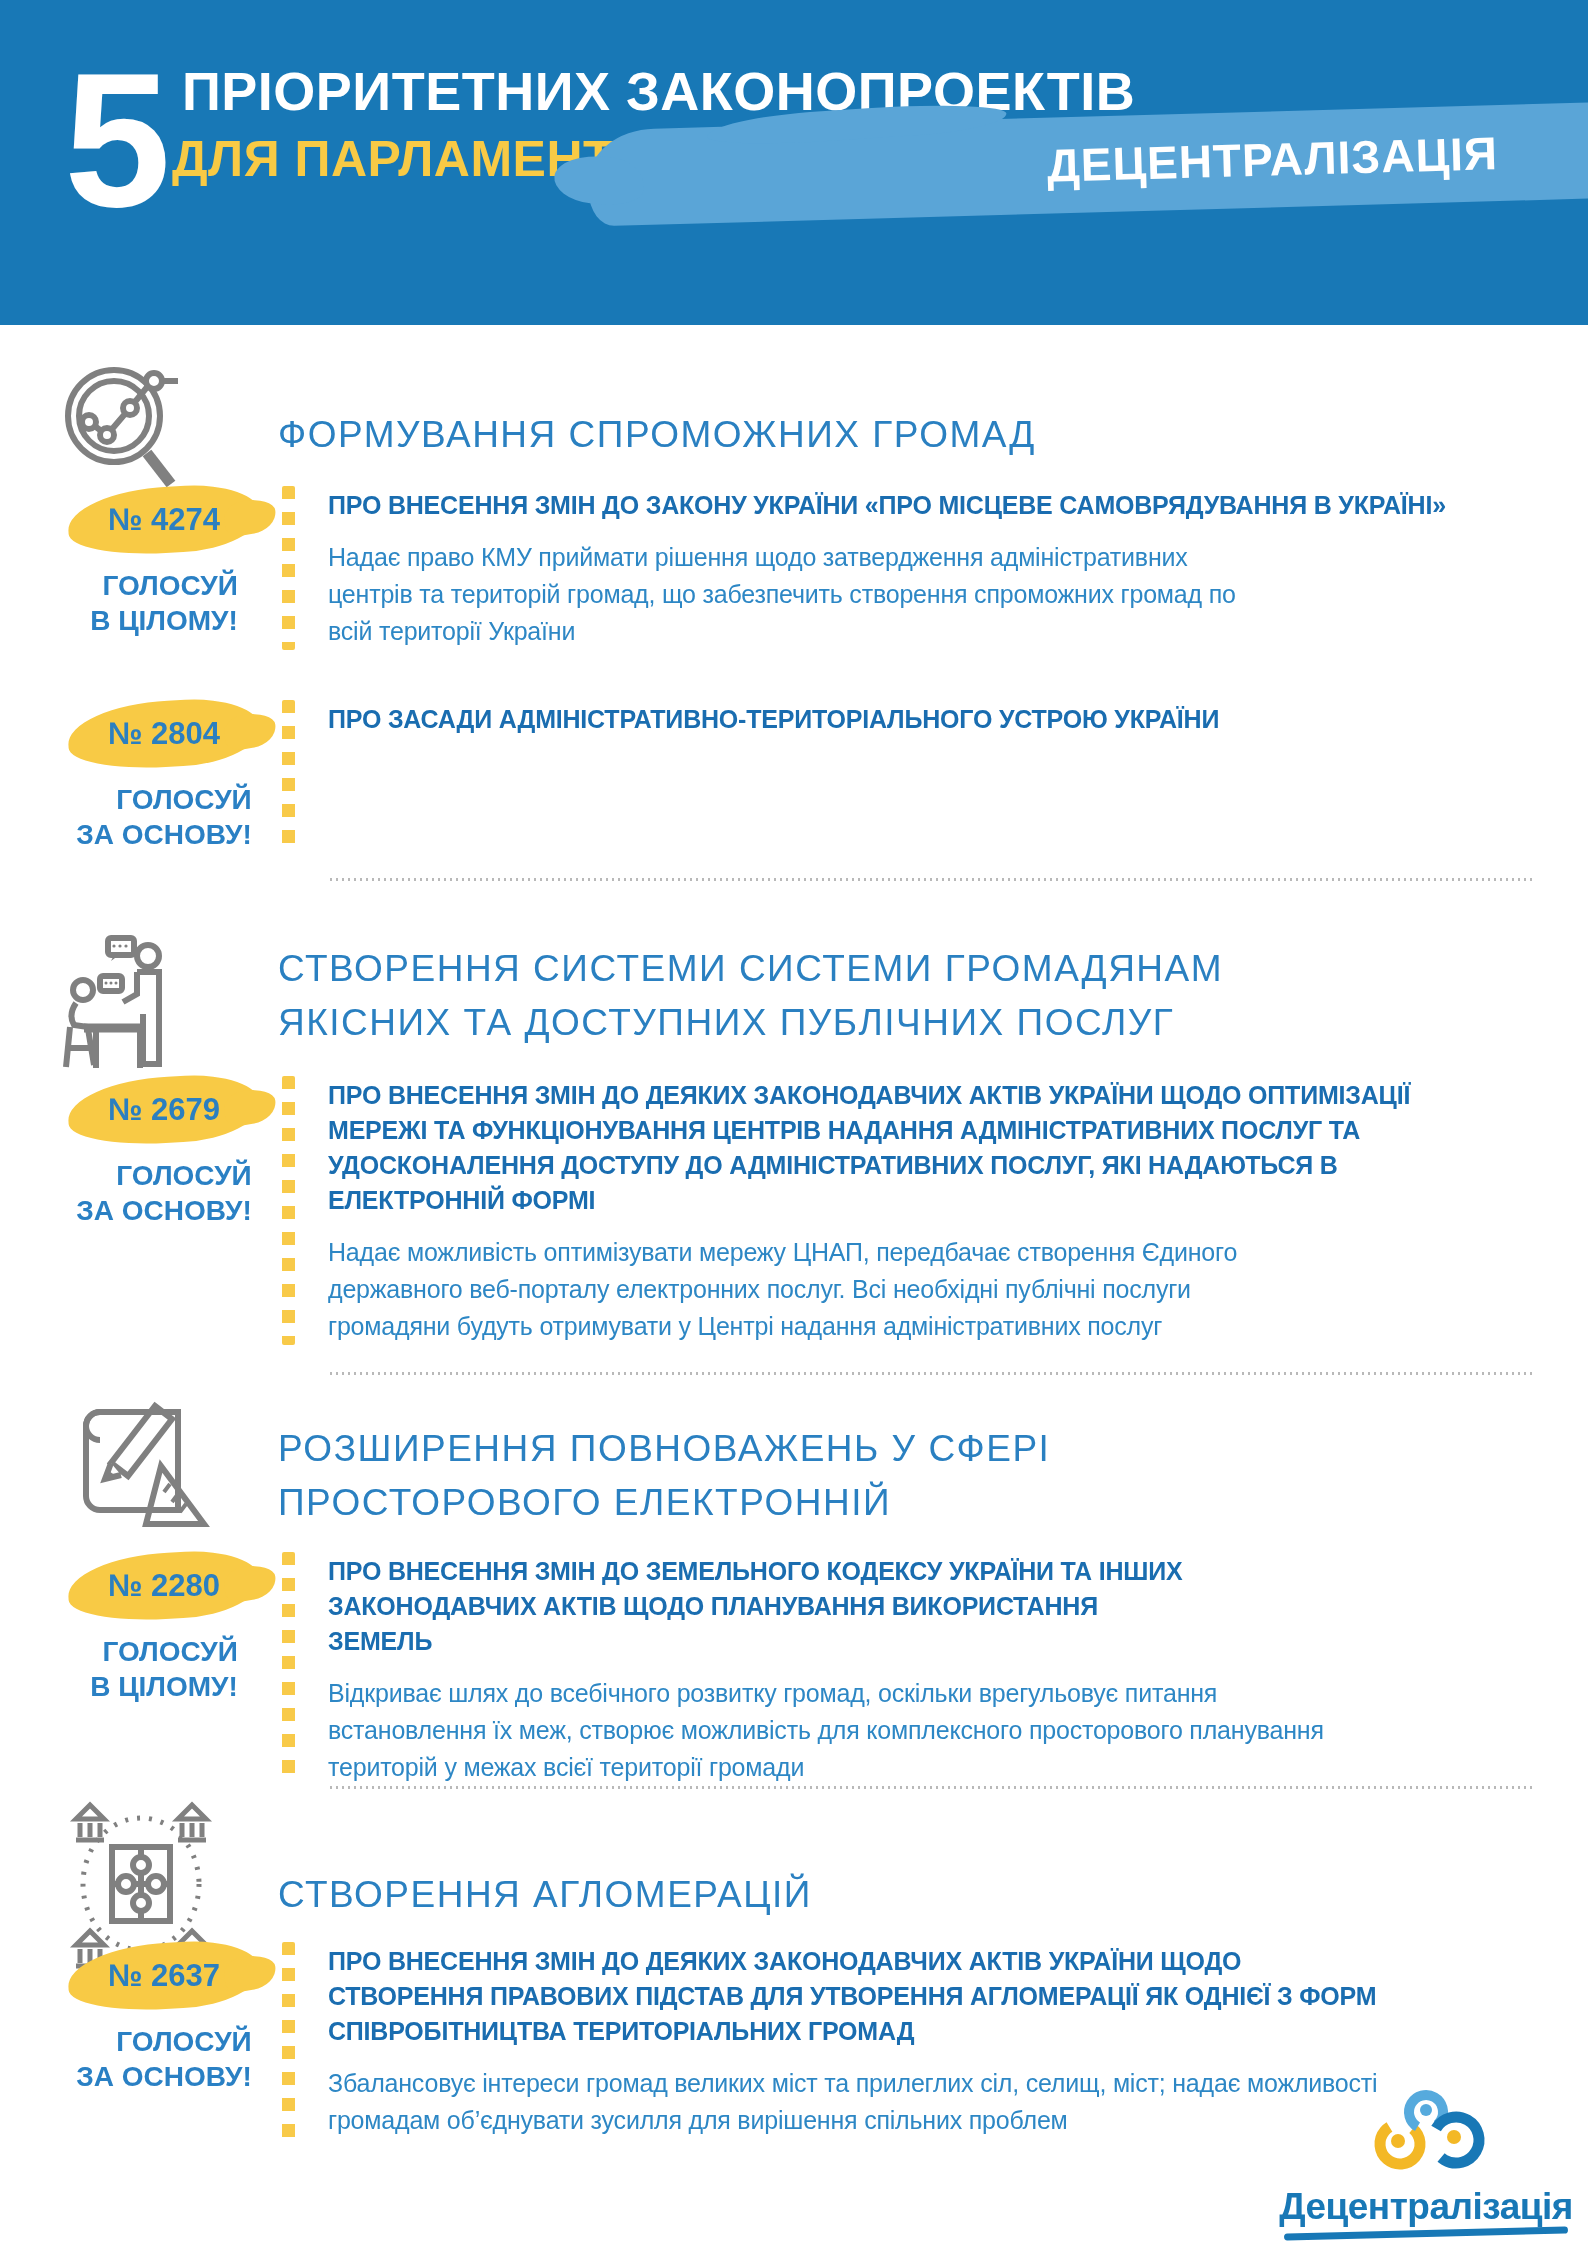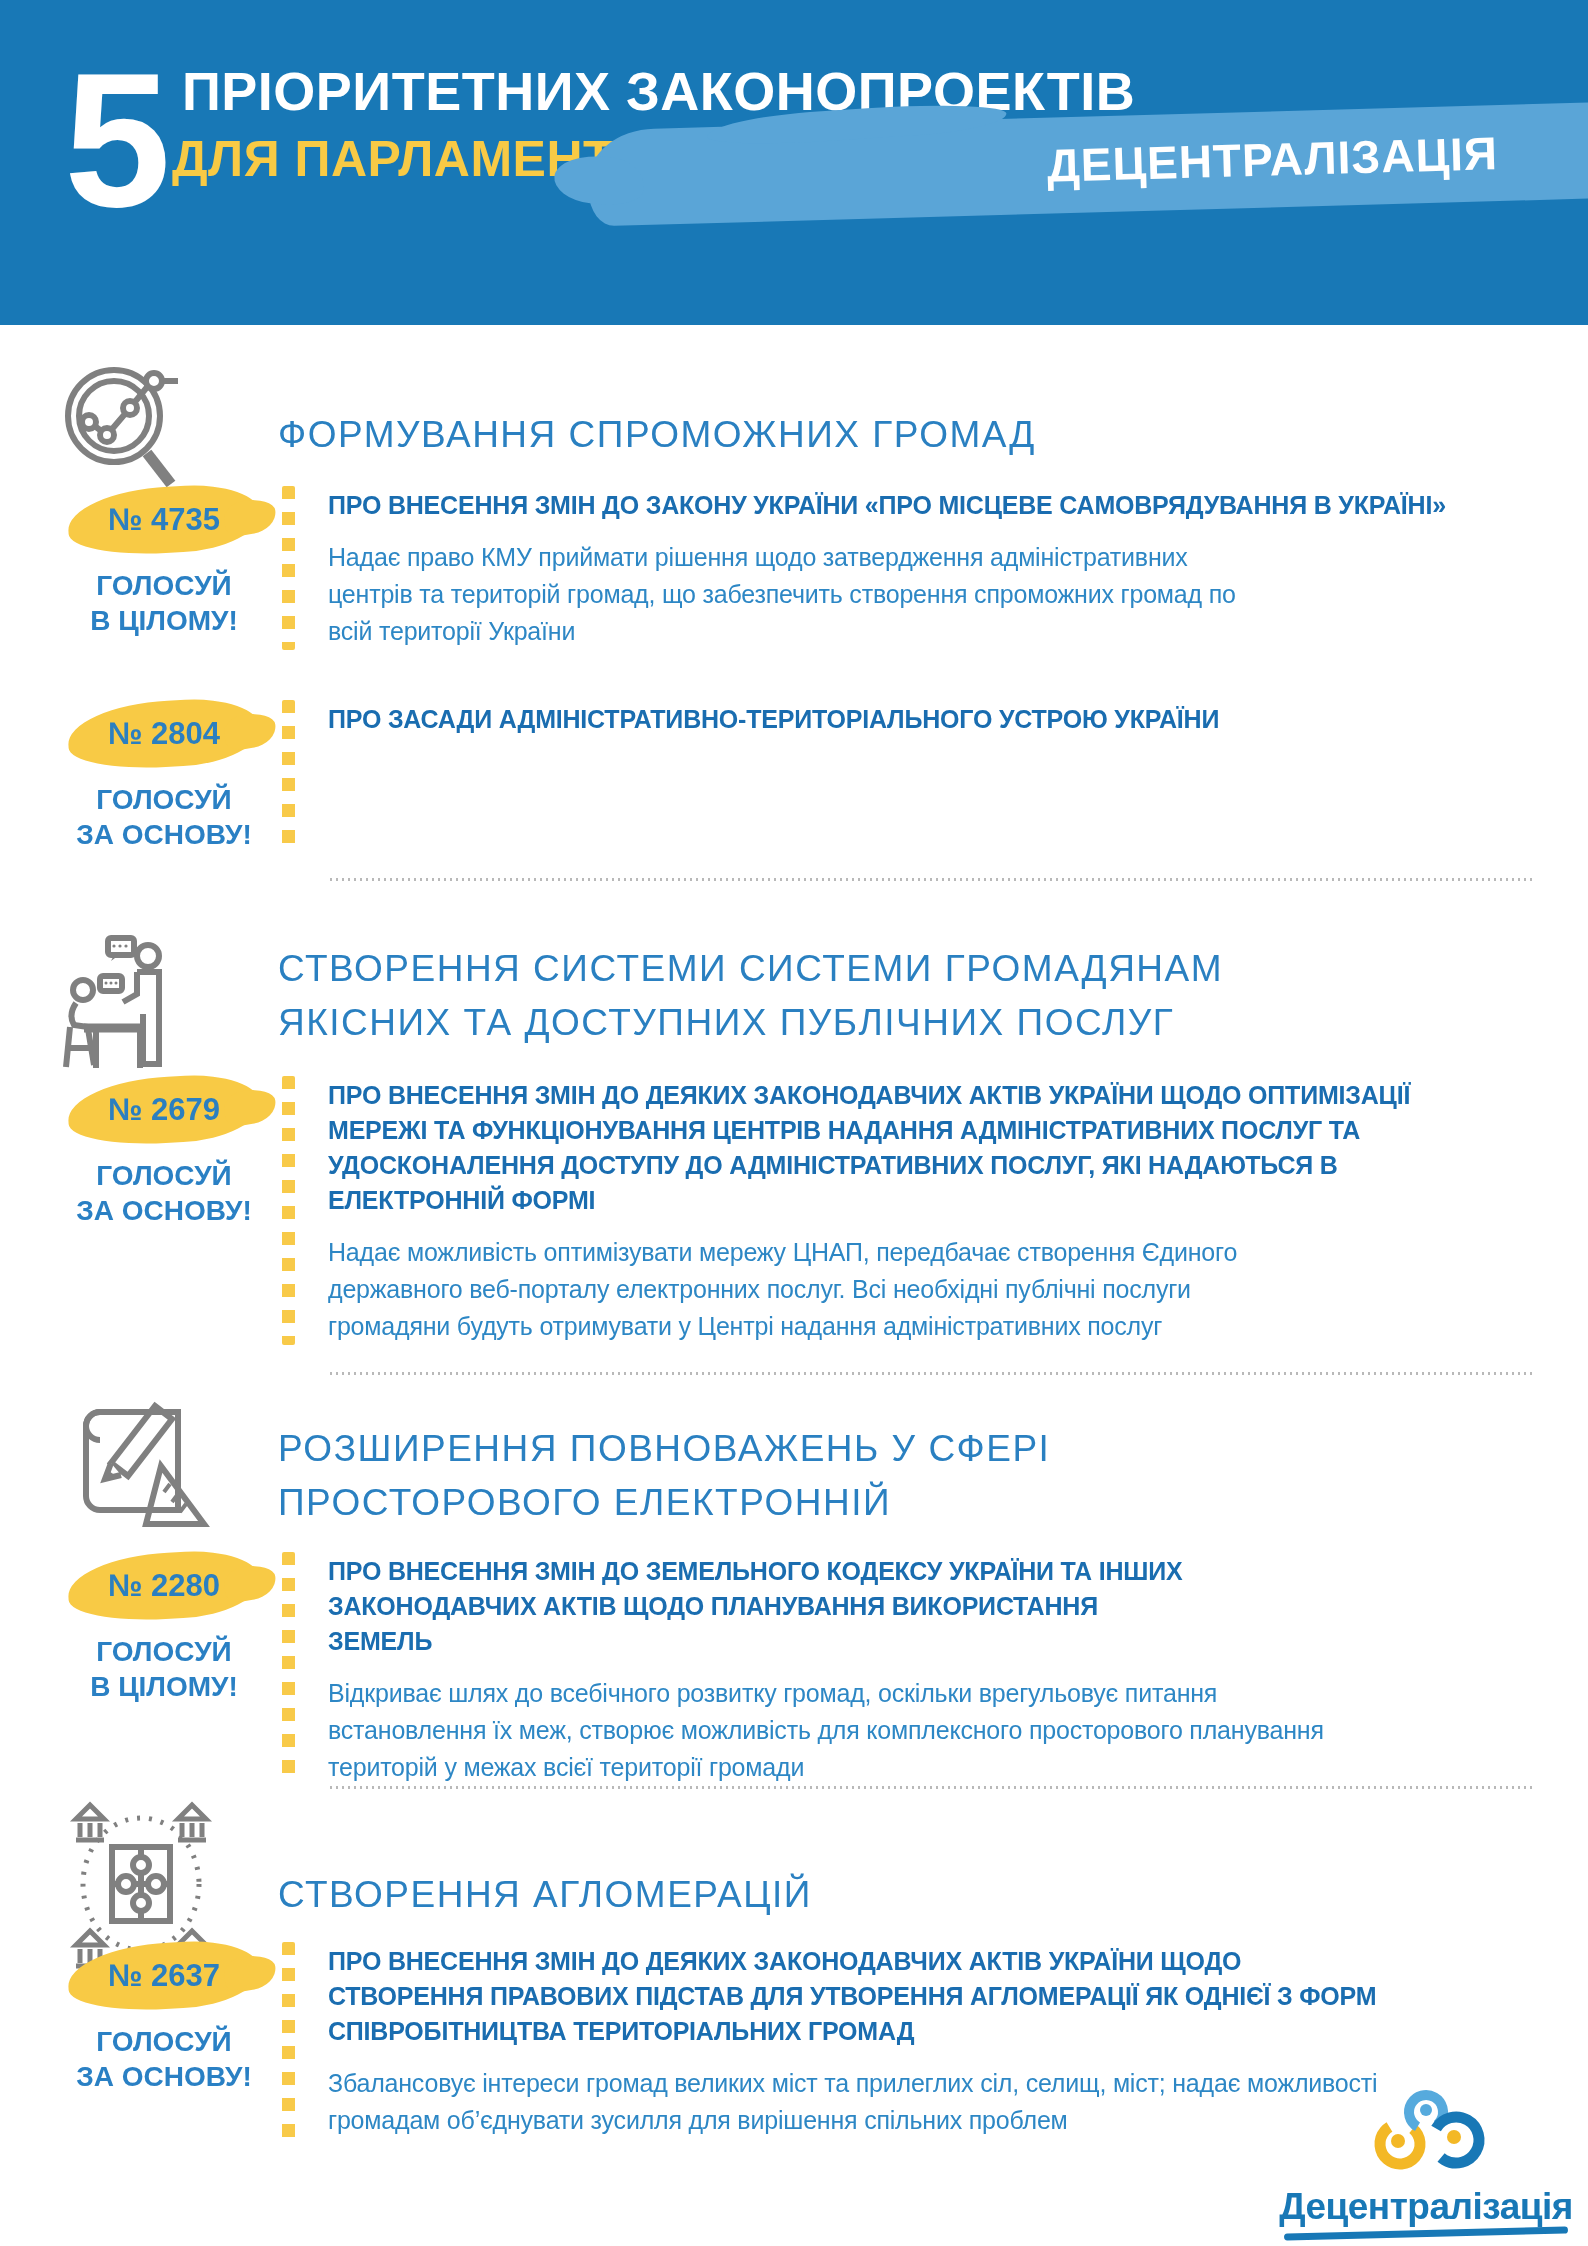--- a/index.html
+++ b/index.html
@@ -31,21 +31,21 @@
     background:repeating-linear-gradient(to right,#b9b9b9 0 2px,transparent 2px 6px);}
   
   .bill{position:absolute;display:flex;align-items:stretch;}
   .bill-left{width:236px;flex-shrink:0;display:flex;flex-direction:column;align-items:center;padding-top:6px;box-sizing:border-box;}
   .badge{position:relative;min-width:128px;height:56px;display:flex;align-items:center;justify-content:center;padding:0 14px;}
   .badge::before{content:"";position:absolute;inset:-5px -18px;background:#f8ca45;
     border-radius:58% 42% 45% 55% / 65% 50% 60% 40%;transform:rotate(-3deg);}
   .badge::after{content:"";position:absolute;right:-34px;top:8px;width:52px;height:34px;background:#f8ca45;
     border-radius:50% 70% 60% 40% / 60% 50% 70% 40%;transform:rotate(-9deg);}
   .badge-text{position:relative;z-index:1;font-weight:bold;font-size:31px;color:#2b7fc0;white-space:nowrap;}
-  .vote{margin-top:20px;font-weight:bold;font-size:28px;line-height:35px;color:#2a80c4;text-align:center;white-space:nowrap;}
+  .vote{margin-top:20px;font-weight:bold;font-size:28px;line-height:35px;color:#2a80c4;text-align:right;white-space:nowrap;}
   .dash{width:13px;flex-shrink:0;border-radius:2px;margin-right:33px;
     background:repeating-linear-gradient(to bottom,#f8ca49 0 13px,transparent 13px 26px);}
   .bill-content{padding-top:2px;}
   .bill-title{font-weight:bold;font-size:25px;line-height:35px;color:#1a6db0;letter-spacing:-0.2px;}
   .bill-desc{margin-top:16px;font-size:25px;line-height:37px;color:#2d87c5;letter-spacing:-0.2px;}
   
   .logo-mark{position:absolute;left:1362px;top:2078px;}
   .logo-text{position:absolute;left:1278px;top:2186px;width:296px;text-align:center;
     font-size:37px;font-weight:bold;color:#1878b6;letter-spacing:-0.5px;}
   .logo-underline{position:absolute;left:1284px;top:2230px;width:284px;height:7px;background:#1878b6;
@@ -78,21 +78,21 @@
       <line x1="91" y1="101" x2="115" y2="132" stroke-width="11"></line>
     </svg>
   </div>
   <div class="sec-heading" style="top:408px">
     <div>ФОРМУВАННЯ СПРОМОЖНИХ ГРОМАД</div>
   </div>
 
   <div class="bill" style="left:46px;top:486px">
     <div class="bill-left">
       <div class="badge">
-        <span class="badge-text">№ 4735</span>
+        <span class="badge-text">№ 4274</span>
       </div>
       <div class="vote">
         <div>ГОЛОСУЙ</div>
         <div>В ЦІЛОМУ!</div>
       </div>
     </div>
     <div class="dash"></div>
     <div class="bill-content">
       <div class="bill-title" style="max-width:1180px">ПРО ВНЕСЕННЯ ЗМІН ДО ЗАКОНУ УКРАЇНИ «ПРО МІСЦЕВЕ САМОВРЯДУВАННЯ В УКРАЇНІ»</div>
       <div class="bill-desc" style="max-width:930px">Надає право КМУ приймати рішення щодо затвердження адміністративних центрів та територій громад, що забезпечить створення спроможних громад по всій території України</div>

